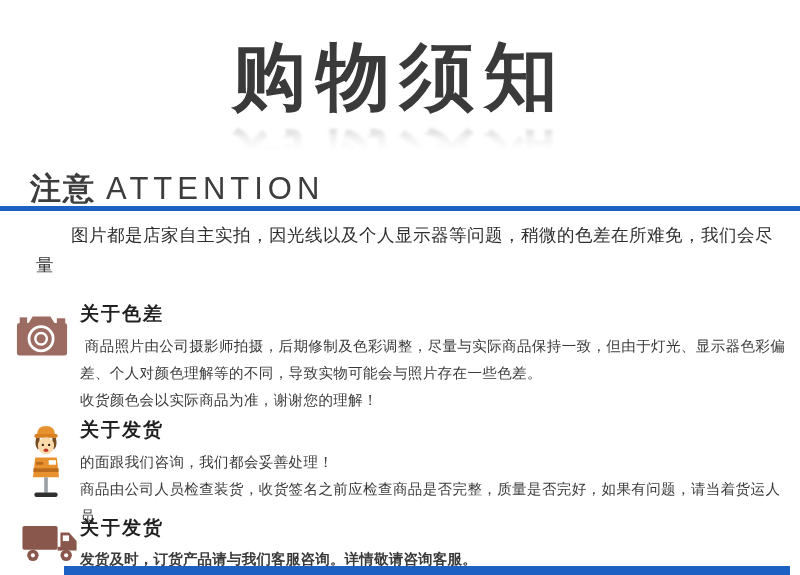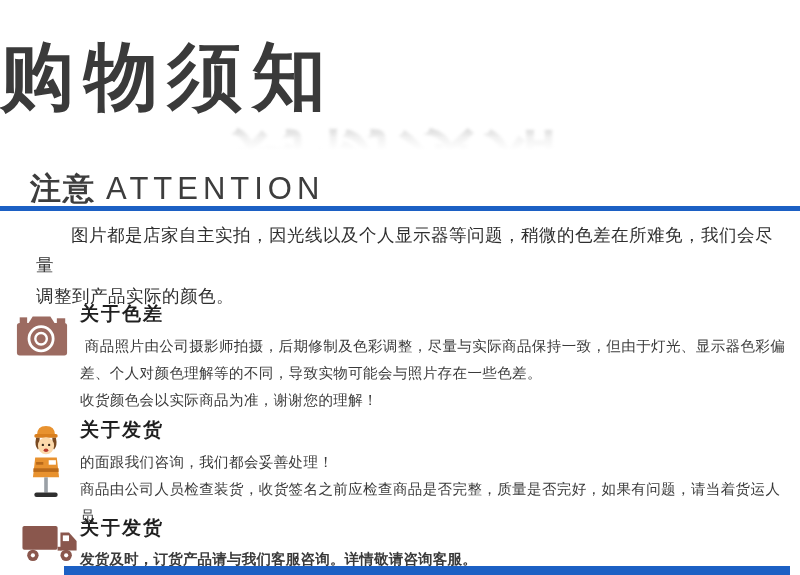--- a/index.html
+++ b/index.html
@@ -2,21 +2,21 @@
 <html><head>
 <meta charset="utf-8">
 <style>
   html,body{margin:0;padding:0;background:#ffffff;}
   .page{
     position:relative;width:800px;height:575px;margin:0 auto;background:#ffffff;
     overflow:hidden;font-family:"Liberation Sans","DejaVu Sans",sans-serif;color:#333;
   }
   
   .hero-title{
-    position:absolute;top:34px;left:0;width:800px;text-align:left;
+    position:absolute;top:34px;left:0;width:800px;text-align:center;
     font-size:74px;line-height:86px;font-weight:900;letter-spacing:10px;color:#3a3a3a;
   }
   .reflect-wrap{
     position:absolute;top:122px;left:0;width:800px;height:28px;overflow:hidden;
   }
   .reflect-text{
     width:800px;text-align:center;font-size:74px;line-height:86px;font-weight:900;
     letter-spacing:10px;color:#3a3a3a;transform:scaleY(-1);opacity:.28;filter:blur(1.5px);
   }
   .reflect-fade{
@@ -59,21 +59,20 @@
     <div class="reflect-fade"></div>
   </div>
 
   <div class="attention-row">
     <span class="att-zh">注意</span><span class="att-en">ATTENTION</span>
   </div>
   <div class="blue-rule"></div>
 
   <div class="intro">
     <div class="intro-line indent">图片都是店家自主实拍，因光线以及个人显示器等问题，稍微的色差在所难免，我们会尽量</div>
-    <div class="intro-line">调整到产品实际的颜色。</div>
   </div>
 
   <div class="section sec-1">
     <div class="icon-box">
       <svg viewBox="0 0 56 48">
         <rect x="4" y="5" width="8" height="7" fill="#9c6b61"></rect>
         <rect x="44" y="6" width="9" height="6" fill="#9c6b61"></rect>
         <path d="M13 12 L18 4 L37 4 L42 12 Z" fill="#9c6b61"></path>
         <rect x="1" y="11" width="54" height="35" rx="3" fill="#9c6b61"></rect>
         <circle cx="27" cy="28" r="13" fill="none" stroke="#ffffff" stroke-width="3"></circle>

